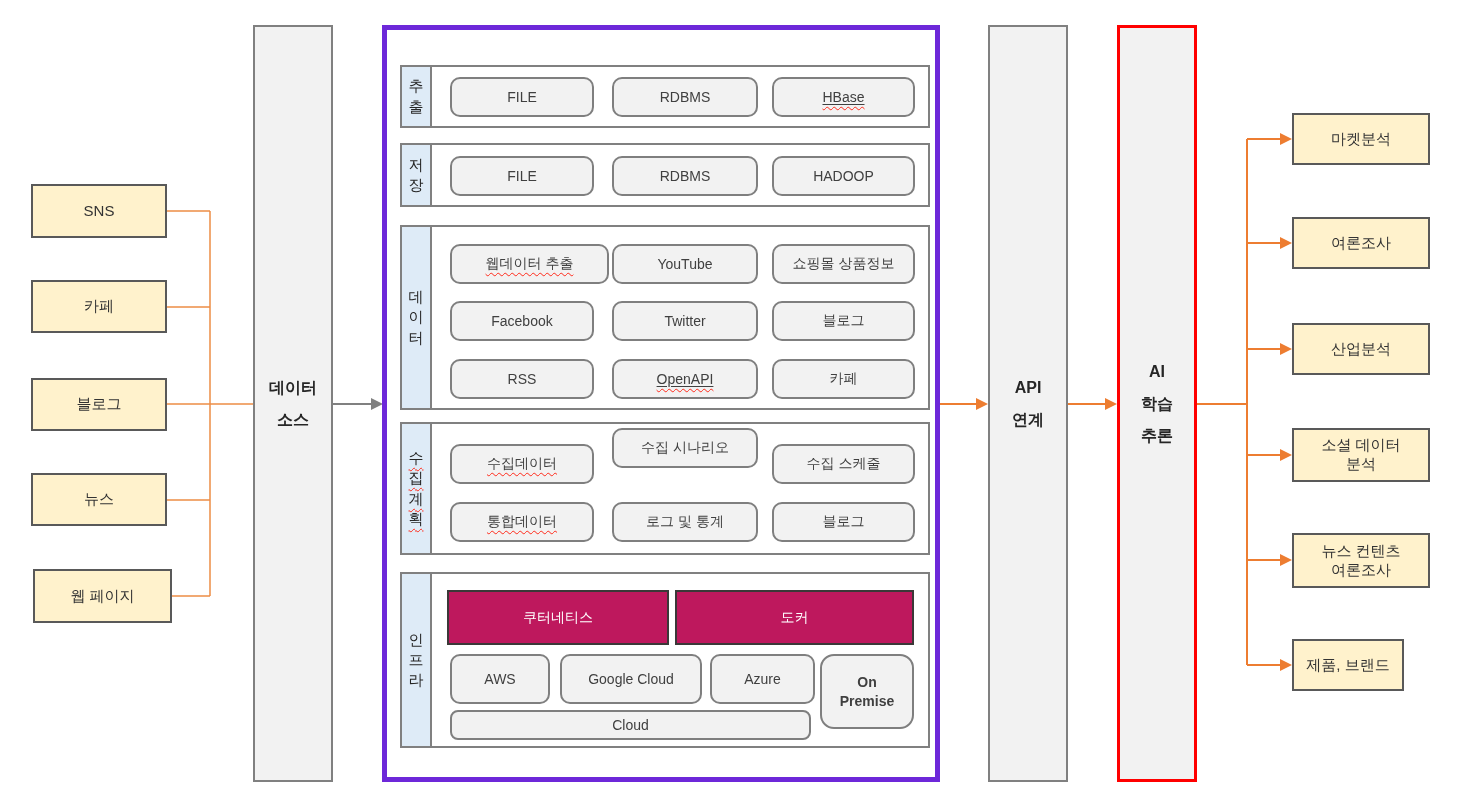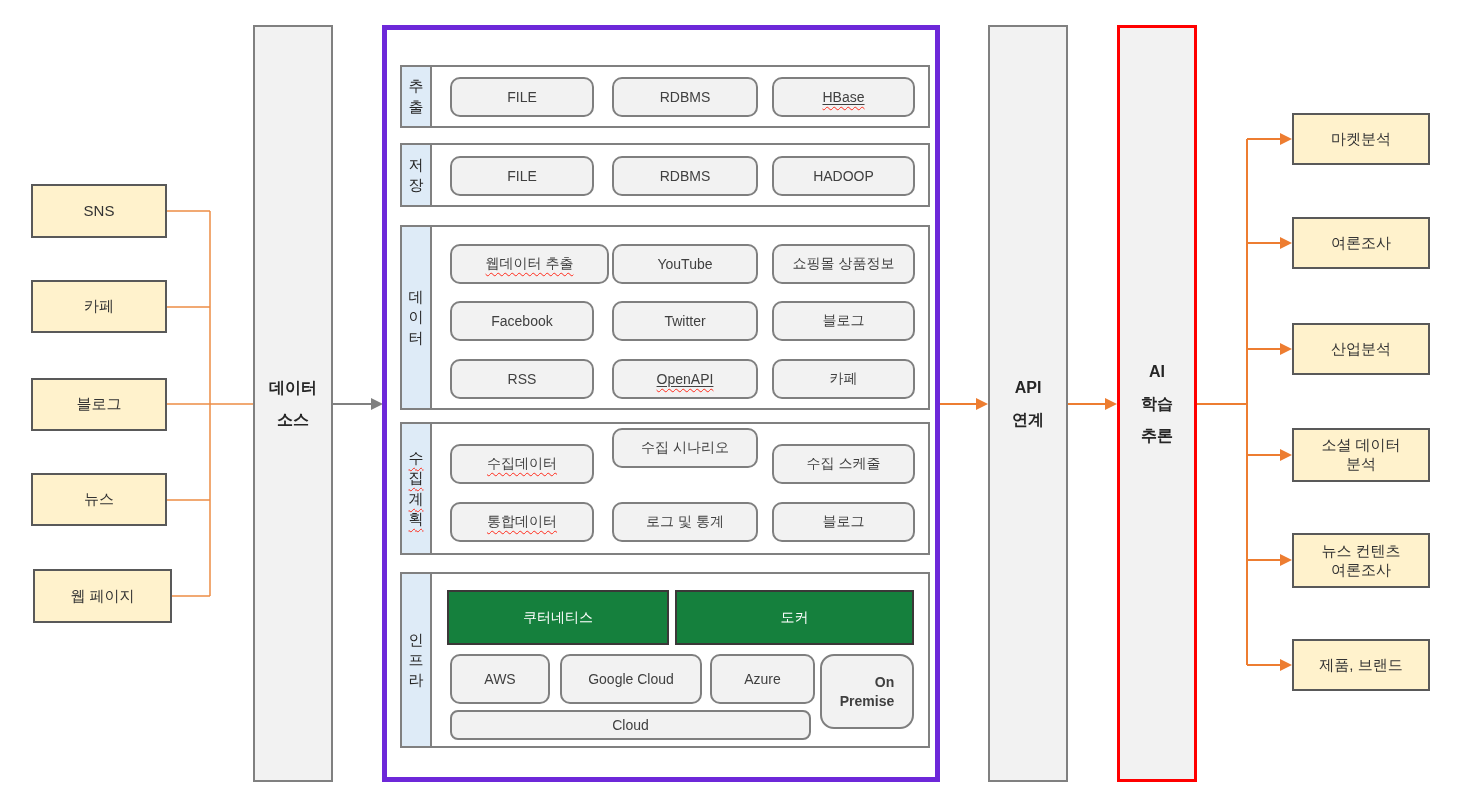--- a/index.html
+++ b/index.html
@@ -42,26 +42,26 @@
     border-right:2px solid #808080;box-sizing:border-box;
     display:flex;align-items:center;justify-content:center;text-align:center;
   }
   .section-label span{
     display:inline-block;font-size:15px;color:#262626;line-height:1.35;
     word-break:break-all;width:16px;
   }
   .item{
     position:absolute;height:40px;background:#F2F2F2;border:2px solid #7F7F7F;
     border-radius:10px;box-sizing:border-box;
-    display:flex;align-items:center;justify-content:center;text-align:right;
+    display:flex;align-items:center;justify-content:center;text-align:center;
     font-size:14px;color:#404040;
   }
   .item.tall{height:75px;border-radius:14px;white-space:pre-line;line-height:1.3;font-weight:bold;}
   .item.blue{
-    background:#15803d;border:2px solid #3B3838;border-radius:0;color:#ffffff;
+    background:#be185d;border:2px solid #3B3838;border-radius:0;color:#ffffff;
   }
   
   .sp{text-decoration:underline wavy #FF2A1A;text-decoration-thickness:1px;text-underline-offset:4px;}
   .u{text-decoration:underline solid #404040;text-decoration-thickness:1px;text-underline-offset:2px;}
 </style>
 </head>
 <body>
 
 <div class="stage">
 
@@ -242,15 +242,15 @@
 추론</span>
   </div>
 
   <div class="ybox" style="left:1292px;top:113px;width:138px;height:52px"><span>마켓분석</span></div>
   <div class="ybox" style="left:1292px;top:217px;width:138px;height:52px"><span>여론조사</span></div>
   <div class="ybox" style="left:1292px;top:323px;width:138px;height:52px"><span>산업분석</span></div>
   <div class="ybox" style="left:1292px;top:428px;width:138px;height:54px"><span style="white-space:pre-line">소셜 데이터
 분석</span></div>
   <div class="ybox" style="left:1292px;top:533px;width:138px;height:55px"><span style="white-space:pre-line">뉴스 컨텐츠
 여론조사</span></div>
-  <div class="ybox" style="left:1292px;top:639px;width:138px;height:52px"><span>제품, 브랜드</span></div>
+  <div class="ybox" style="left:1292px;top:639px;width:112px;height:52px"><span>제품, 브랜드</span></div>
 
 </div>
 
 </body></html>

